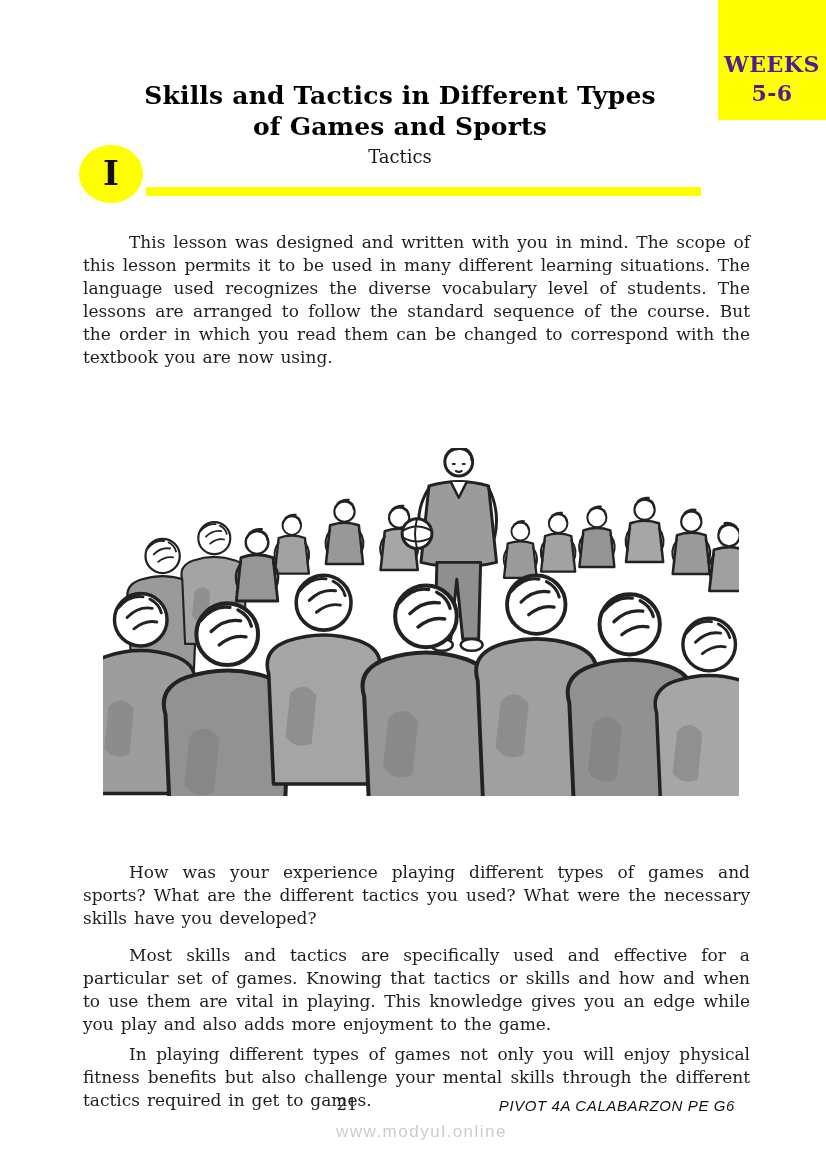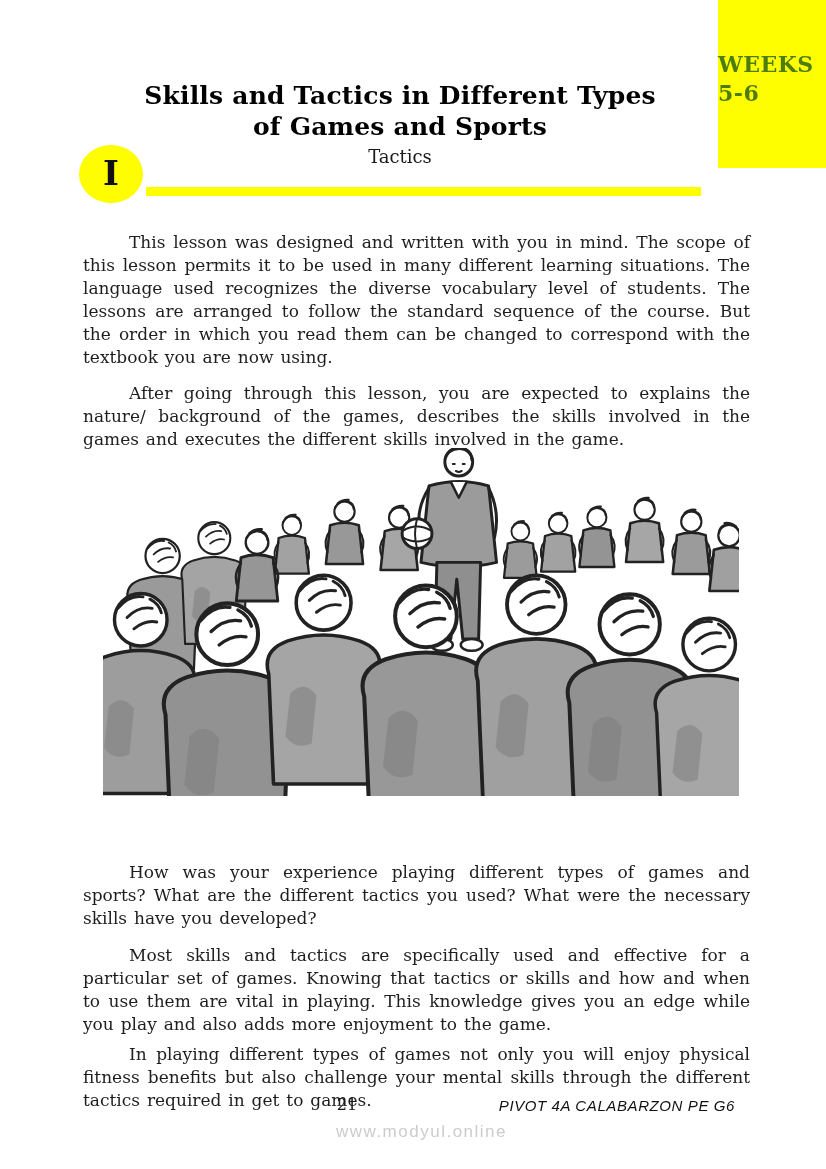--- a/index.html
+++ b/index.html
@@ -2,24 +2,24 @@
 <html><head>
 <meta charset="utf-8">
 <style>
   html,body { margin:0; padding:0; background:#ffffff; }
   .page {
     position:relative; width:826px; height:1169px; background:#fff;
     font-family:"DejaVu Serif", serif; color:var(--body-text,#1e1e1e);
     overflow:hidden;
   }
   .weeks-badge {
-    position:absolute; left:718px; top:0; width:108px; height:168px;
+    position:absolute; left:718px; top:0; width:108px; height:120px;
     background:var(--accent-yellow,#fefe00);
-    box-sizing:border-box; padding-top:50px; text-align:left;
-    font-weight:bold; font-size:22px; line-height:29px; color:#4d7c0f;
+    box-sizing:border-box; padding-top:50px; text-align:center;
+    font-weight:bold; font-size:22px; line-height:29px; color:#4c1d95;
     letter-spacing:0.5px;
   }
   .title-block {
     position:absolute; left:90px; top:80px; width:620px; text-align:center;
     font-weight:bold; font-size:25px; line-height:31px; color:#000;
     letter-spacing:0.2px;
   }
   .subtitle {
     position:absolute; left:90px; top:146px; width:620px; text-align:center;
     font-size:18px; color:#1a1a1a; font-weight:normal;
@@ -79,21 +79,20 @@
 
   <div class="subtitle">Tactics</div>
 
   <div class="lesson-circle">
     <span>I</span>
   </div>
 
   <div class="rule"></div>
 
   <p class="para para-1">This lesson was designed and written with you in mind. The scope of this lesson permits it to be used in many different learning situations. The language used recognizes the diverse vocabulary level of students. The lessons are arranged to follow the standard sequence of the course. But the order in which you read them can be changed to correspond with the textbook you are now using.</p>
-  <p class="para para-2">After going through this lesson, you are expected to explains the nature/ background of the games, describes the skills involved in the games and executes the different skills involved in the game.</p>
 
   <div class="figure-wrap">
     <svg viewBox="0 0 640 350" width="636" height="348">
       <defs>
         <g id="kid-back">
           <path d="M -46 58 Q -52 38 -30 30 Q 0 20 30 30 Q 52 38 46 58 L 42 150 L -42 150 Z" fill="currentColor" stroke="#222" stroke-width="3" stroke-linejoin="round"></path>
           <path d="M -28 74 Q -16 62 -6 76 L -10 116 Q -24 122 -32 110 Z" fill="#7e7e7e" opacity="0.55"></path>
           <circle cx="0" cy="-2" r="23" fill="#ffffff" stroke="#222" stroke-width="3"></circle>
           <path d="M -20 -12 Q -10 -24 2 -22 M -12 -4 Q -2 -14 10 -12 M -6 6 Q 4 -2 14 0 M 8 -20 Q 16 -16 18 -8" fill="none" stroke="#222" stroke-width="2.5" stroke-linecap="round"></path>
         </g>

